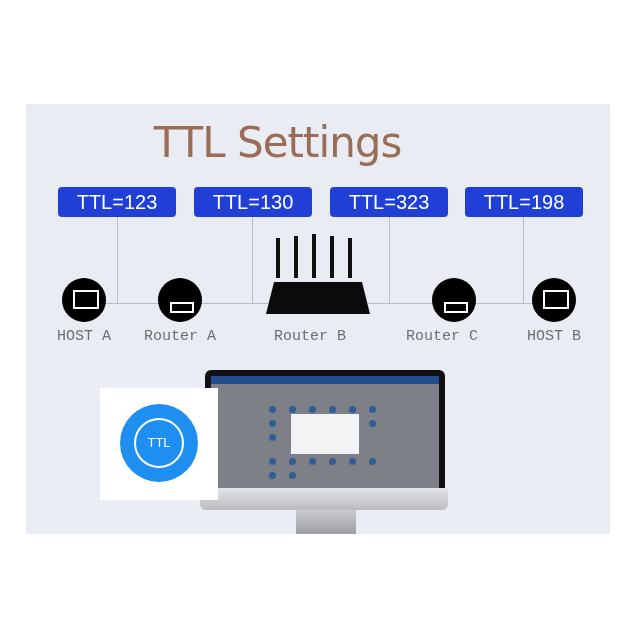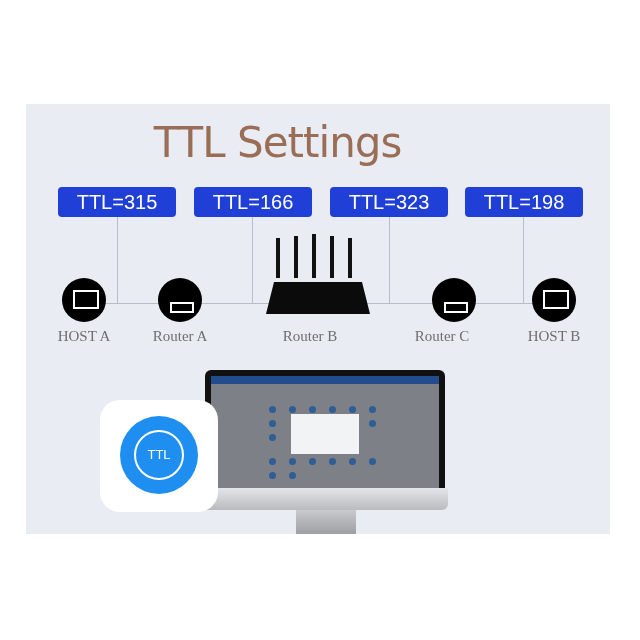--- a/index.html
+++ b/index.html
@@ -3,40 +3,40 @@
 <meta charset="utf-8">
 <style>
   html,body{margin:0;padding:0;background:#ffffff;}
   body{width:640px;height:640px;position:relative;overflow:hidden;font-family:"DejaVu Sans",sans-serif;}
   .panel{position:absolute;left:26px;top:104px;width:584px;height:430px;background:#e9edf3;}
   .title{position:absolute;left:0;width:555px;top:118px;text-align:center;font-size:42px;color:#9a6d57;font-family:"DejaVu Sans",sans-serif;letter-spacing:-1px;}
   .ttl-box{position:absolute;top:187px;width:118px;height:30px;background:#1f3fd6;color:#fff;border-radius:4px;font-size:20px;line-height:30px;text-align:center;font-family:"Liberation Sans",sans-serif;}
   .vline{position:absolute;width:1px;background:#b9bec6;}
   .hline{position:absolute;height:1px;background:#b9bec6;}
   .node{position:absolute;width:44px;height:44px;border-radius:50%;background:#000;}
-  .lbl{position:absolute;top:328px;font-size:15px;color:#6e6e6e;font-family:Liberation Serif, serif;text-align:center;width:100px;}
-  .app-tile{position:absolute;left:100px;top:388px;width:118px;height:112px;background:#fff;border-radius:20px;margin-top:12px;}
+  .lbl{position:absolute;top:328px;font-size:15px;color:#6e6e6e;font-family:Liberation Mono, monospace;text-align:center;width:100px;}
+  .app-tile{position:absolute;left:100px;top:388px;width:118px;height:112px;background:#fff;border-radius:0;}
   .ttl-circle{position:absolute;left:20px;top:16px;width:78px;height:78px;border-radius:50%;background:#1e8ff0;}
   .ttl-ring{position:absolute;left:14px;top:14px;width:46px;height:46px;border:2px solid #fff;border-radius:50%;color:#fff;font-size:13px;line-height:46px;text-align:center;font-family:"Liberation Sans",sans-serif;}
   .monitor{position:absolute;left:205px;top:370px;width:240px;height:138px;background:#111;border-radius:6px;}
   .screen{position:absolute;left:6px;top:6px;width:228px;height:120px;background:#7d8086;}
   .screen-bar{position:absolute;left:0;top:0;width:100%;height:8px;background:#234c8c;}
   .dot{position:absolute;width:7px;height:7px;border-radius:50%;background:#2f5d95;}
   .dialog{position:absolute;left:80px;top:38px;width:68px;height:40px;background:#f2f3f5;}
   .chin{position:absolute;left:200px;top:488px;width:248px;height:22px;background:linear-gradient(#e4e5e8,#b9bbbf);border-radius:0 0 6px 6px;}
   .stand{position:absolute;left:296px;top:510px;width:60px;height:24px;background:linear-gradient(#c9cacc,#9d9fa3);}
 </style>
 </head>
 <body>
 
 <div class="panel"></div>
 <div class="title">TTL Settings</div>
 
-<div class="ttl-box" style="left:58px">TTL=315</div>
-<div class="ttl-box" style="left:194px">TTL=166</div>
+<div class="ttl-box" style="left:58px">TTL=123</div>
+<div class="ttl-box" style="left:194px">TTL=130</div>
 <div class="ttl-box" style="left:330px">TTL=323</div>
 <div class="ttl-box" style="left:465px">TTL=198</div>
 
 <div class="vline" style="left:117px;top:217px;height:86px"></div>
 <div class="vline" style="left:252px;top:217px;height:86px"></div>
 <div class="vline" style="left:389px;top:217px;height:86px"></div>
 <div class="vline" style="left:523px;top:217px;height:86px"></div>
 <div class="hline" style="left:84px;top:303px;width:472px"></div>
 
 <div class="node" style="left:62px;top:278px">

